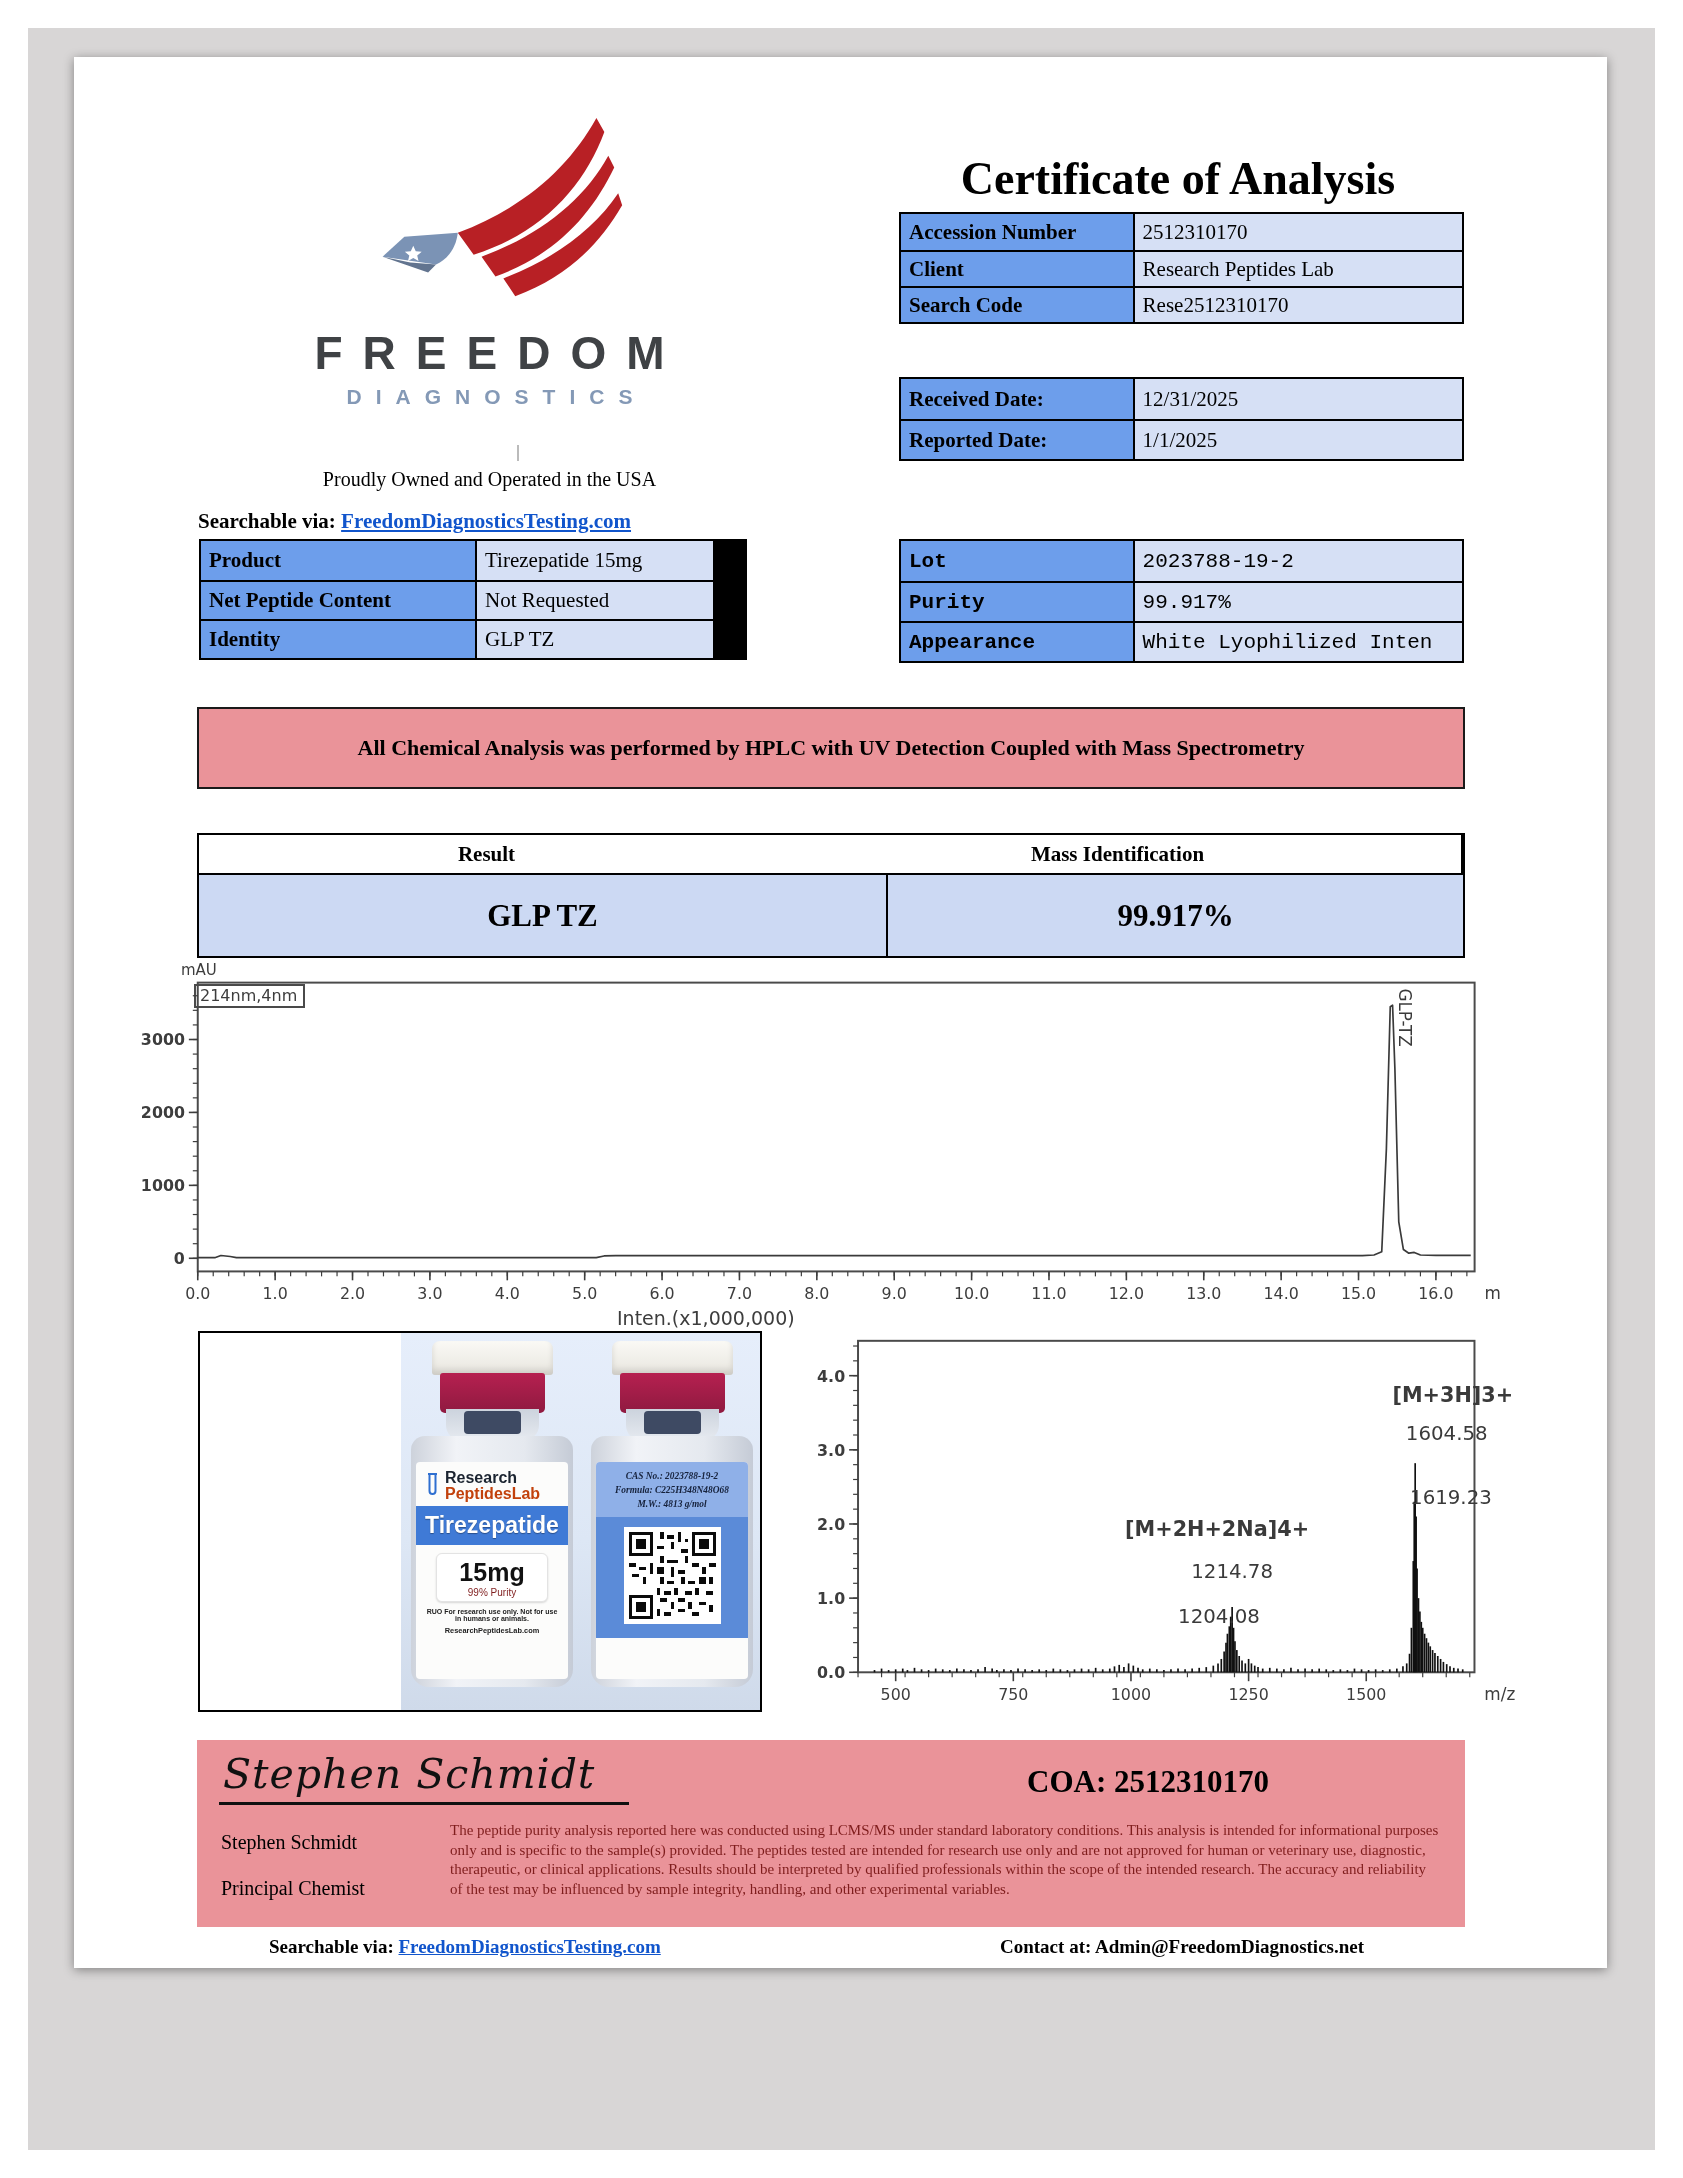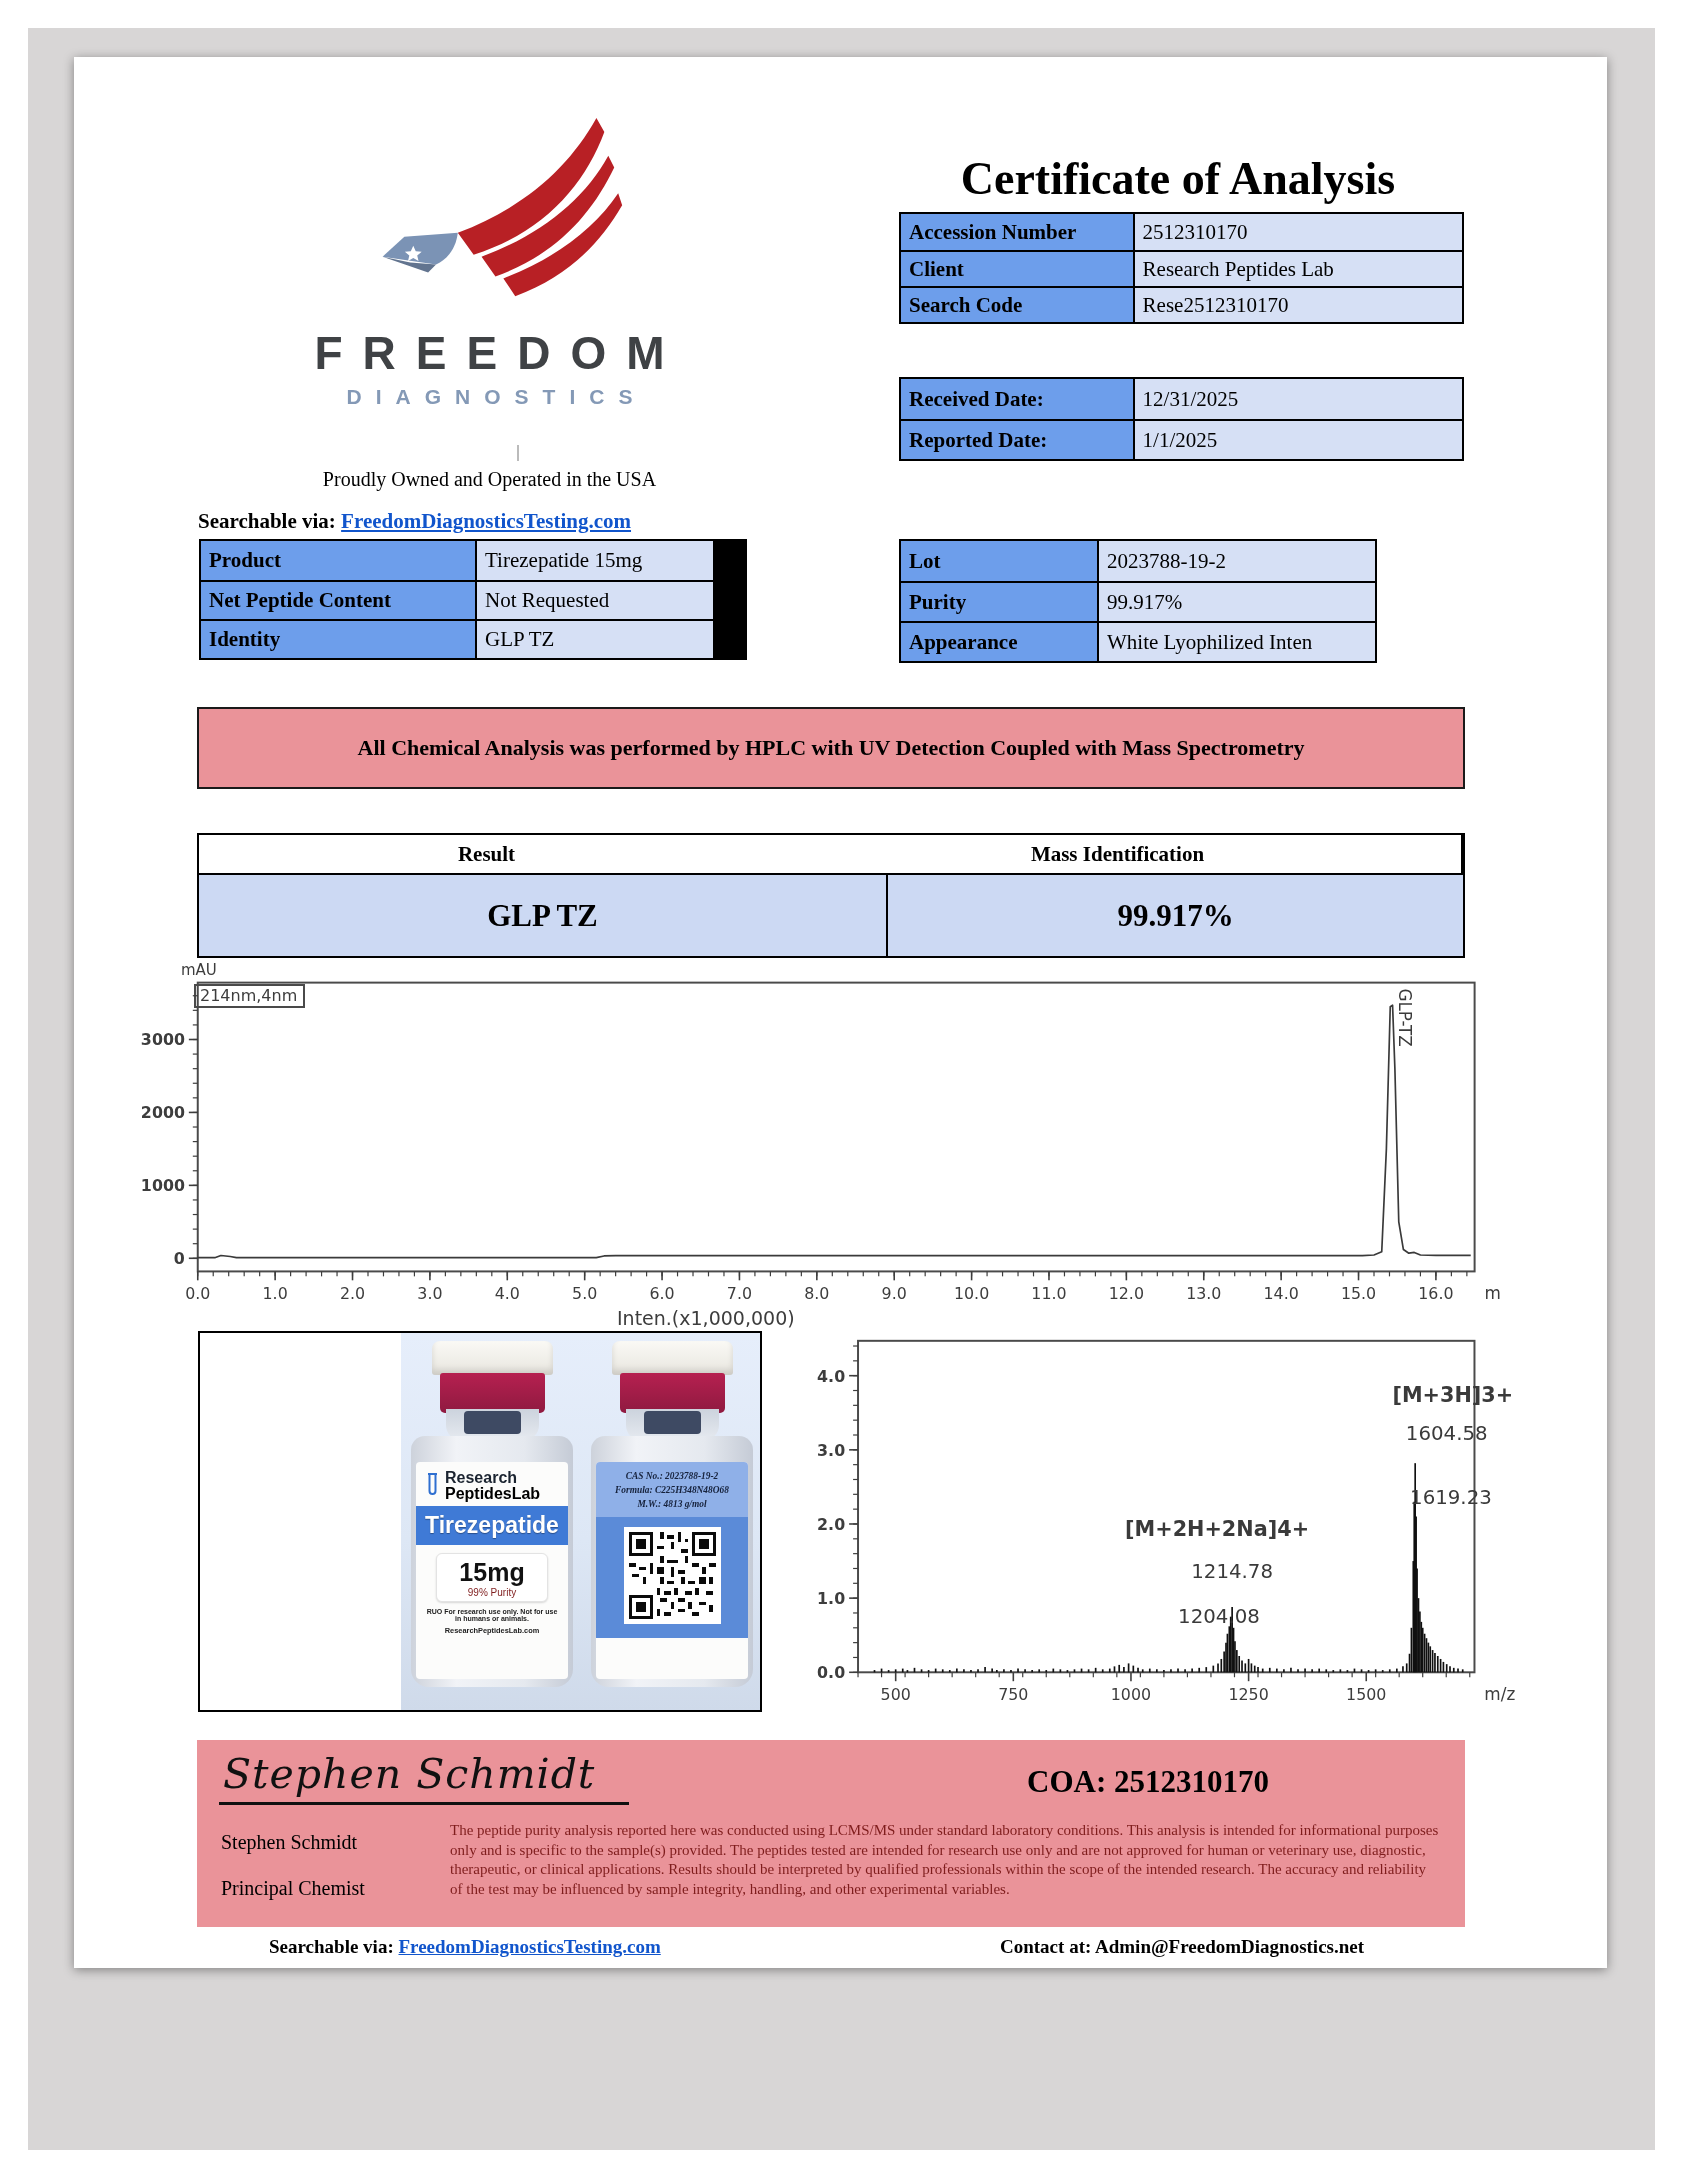--- a/index.html
+++ b/index.html
@@ -41,21 +41,21 @@
   .t-date { left:825px; top:320px; width:565px; }
   .t-date .row { height:40px; }
   .t-info .lbl, .t-date .lbl { width:234px; }
   .t-info .val, .t-date .val { width:328px; }
 
   .t-prod { left:125px; top:482px; width:548px; }
   .t-prod .row { height:39px; }
   .t-prod .lbl { width:276px; }
   .t-prod .val { width:236px; }
 
-  .t-lot { left:825px; top:482px; width:478px; }
+  .t-lot { left:825px; top:482px; width:565px;font-family:Liberation Mono, monospace; }
   .t-lot .row { height:40px; }
   .t-lot .lbl { width:234px; }
   .t-lot .val { width:328px; }
 
   
   .banner { position:absolute; left:123px; top:650px; width:1268px; height:82px;
             background:#ea9399; border:2px solid #1a1a1a; display:flex; align-items:center;
             justify-content:center; font-size:22px; font-weight:bold; text-align:center; }
 
   
@@ -93,21 +93,21 @@
           background:linear-gradient(#ccd3dd,#e7ebf1); border-radius:0 0 16px 16px; }
   .stopper { position:absolute; left:18px; right:18px; top:2px; bottom:7px;
              background:#3e4a63; border-radius:4px; }
   .vbody { position:relative; width:162px; height:251px; margin:-5px auto 0; overflow:hidden;
            background:linear-gradient(90deg,#cdd2db 0%,#f1f3f7 28%,#e5e9ef 70%,#c5cbd6 100%);
            border-radius:14px 14px 18px 18px; }
   .vlabel { position:absolute; left:5px; right:5px; top:26px; bottom:8px; background:#fcfcfb;
             border-radius:4px; overflow:hidden; }
   .brandrow { display:flex; align-items:center; gap:4px; padding:8px 4px 5px 8px; }
   .brand-txt { font-weight:bold; font-size:16px; line-height:.98; color:#1b2430; }
-  .brand-txt .blue { color:#000000; }
+  .brand-txt .blue { color:#c2410c; }
   .vband { background:#3f7ad6; color:#fff; font-weight:bold; font-size:23px; text-align:center;
            padding:6px 0; text-shadow:0 1px 1px rgba(0,0,0,.35); }
   .dosebox { background:#fff; border:1px solid #e3e3e3; border-radius:6px; margin:8px 20px 0;
              padding:4px 2px 3px; text-align:center; box-shadow:0 1px 2px rgba(0,0,0,.15); }
   .dose { font-weight:bold; font-size:25px; color:#111; }
   .purity { font-weight:normal; font-size:10px; color:#7f1d1d; }
   .ruo { font-weight:bold; font-size:7px; text-align:center; margin-top:6px; padding:0 10px; color:#222; }
   .vsite { font-weight:bold; font-size:7.4px; text-align:center; margin-top:4px; color:#222; }
   .backtop { background:#8fb0e8; padding:7px 4px 6px; font-family:"Liberation Serif", serif;
              font-style:italic; font-weight:bold; font-size:9.4px; color:#16223c;

